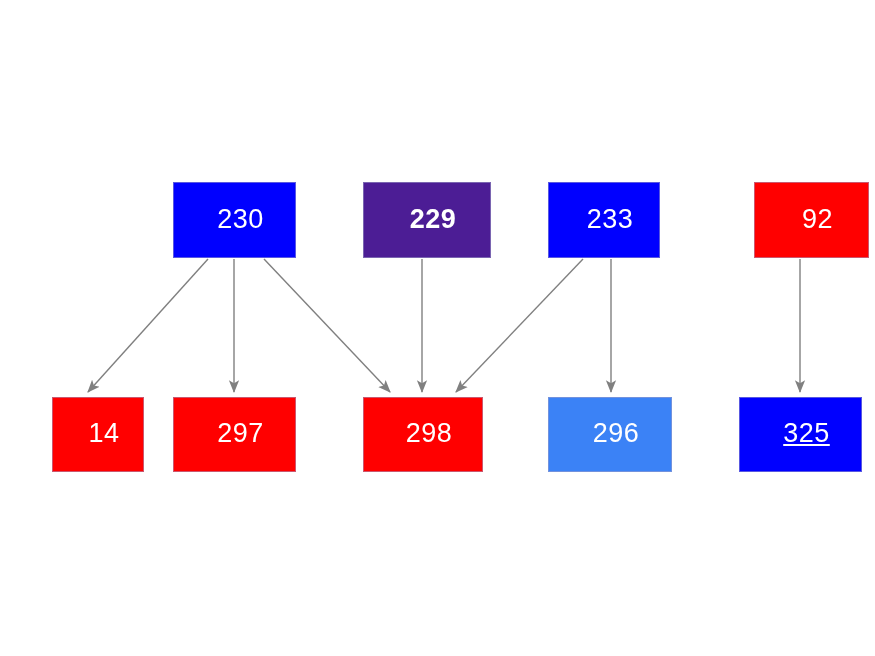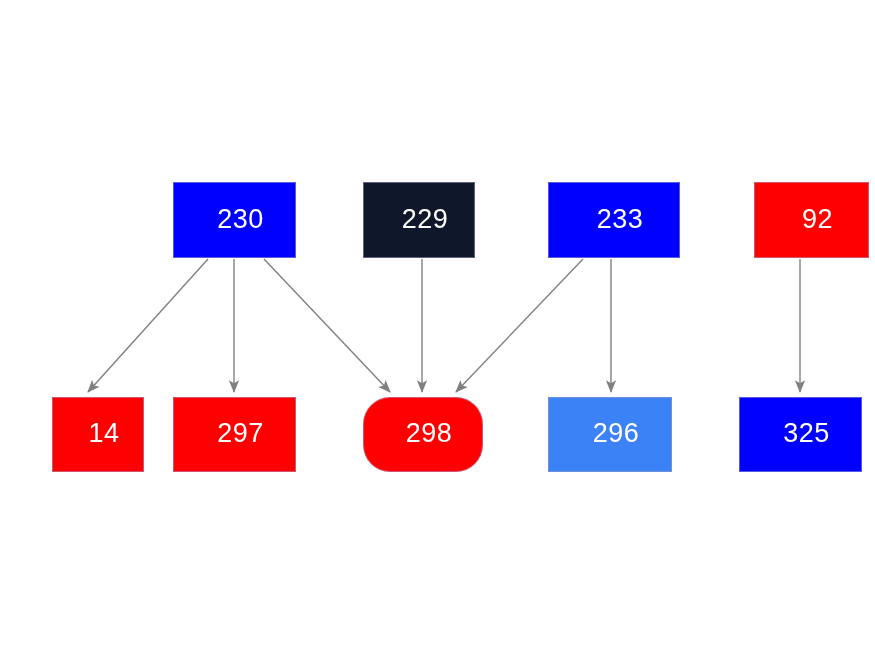--- a/index.html
+++ b/index.html
@@ -63,39 +63,39 @@
         <line x1="583" y1="259" x2="456" y2="392" stroke="#808080" stroke-width="1.4" marker-end="url(#arrowhead)"></line>
         <line x1="611" y1="259" x2="611" y2="392" stroke="#808080" stroke-width="1.4" marker-end="url(#arrowhead)"></line>
         <line x1="800" y1="259" x2="800" y2="392" stroke="#808080" stroke-width="1.4" marker-end="url(#arrowhead)"></line>
       </g>
   </svg>
 
   <div id="nodes">
       <div class="node" style="left: 173px; top: 182px; width: 123px; height: 76px; background: rgb(0, 0, 255);">
         <span class="node-label">230</span>
       </div>
-      <div class="node" style="left: 363px; top: 182px; width: 112px; height: 76px; background: #0f172a;">
+      <div class="node" style="left: 363px; top: 182px; width: 128px; height: 76px; background: #4c1d95; font-weight: bold;">
         <span class="node-label">229</span>
       </div>
-      <div class="node" style="left: 548px; top: 182px; width: 132px; height: 76px; background: rgb(0, 0, 255);">
+      <div class="node" style="left: 548px; top: 182px; width: 112px; height: 76px; background: rgb(0, 0, 255);">
         <span class="node-label">233</span>
       </div>
       <div class="node" style="left: 754px; top: 182px; width: 115px; height: 76px; background: rgb(255, 0, 0);">
         <span class="node-label">92</span>
       </div>
       <div class="node" style="left: 16px; top: 397px; width: 92px; height: 75px; background: rgb(255, 0, 0); margin-left: 36px;">
         <span class="node-label">14</span>
       </div>
       <div class="node" style="left: 173px; top: 397px; width: 123px; height: 75px; background: rgb(255, 0, 0);">
         <span class="node-label">297</span>
       </div>
-      <div class="node" style="left: 363px; top: 397px; width: 120px; height: 75px; background: rgb(255, 0, 0); border-radius: 27px;">
+      <div class="node" style="left: 363px; top: 397px; width: 120px; height: 75px; background: rgb(255, 0, 0);">
         <span class="node-label">298</span>
       </div>
       <div class="node" style="left: 548px; top: 397px; width: 124px; height: 75px; background: #3b82f6; justify-content: center;">
         <span class="node-label">296</span>
       </div>
-      <div class="node" style="left: 739px; top: 397px; width: 123px; height: 75px; background: rgb(0, 0, 255);">
+      <div class="node" style="left: 739px; top: 397px; width: 123px; height: 75px; background: rgb(0, 0, 255); text-decoration: underline;">
         <span class="node-label">325</span>
       </div>
     </div>
 
 </div>
 
 </body></html>

